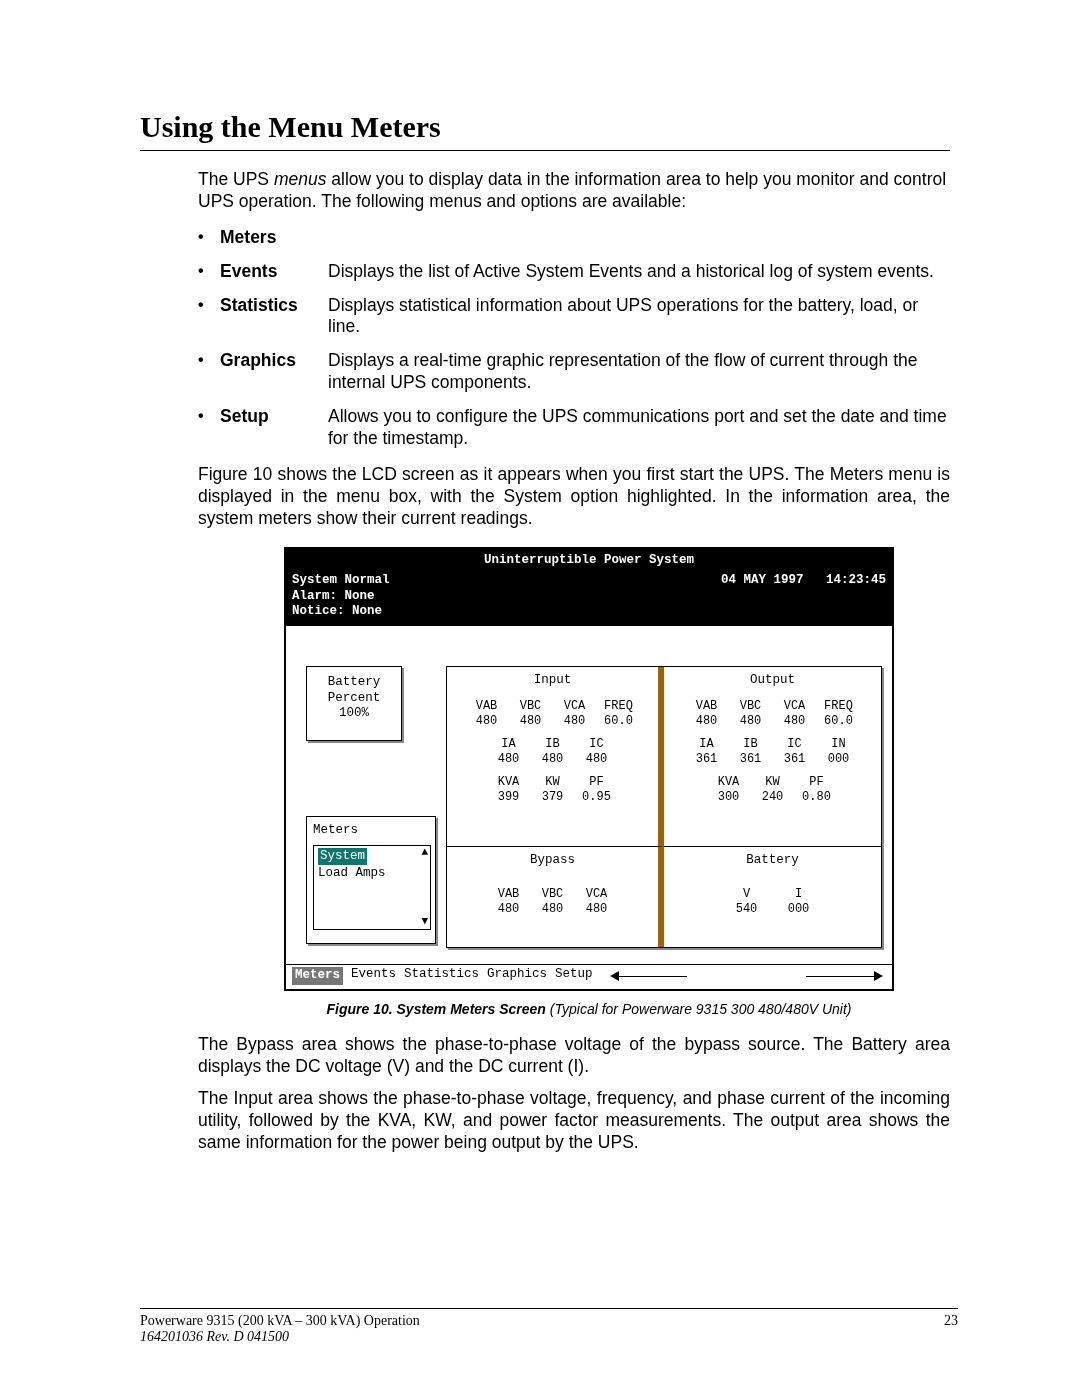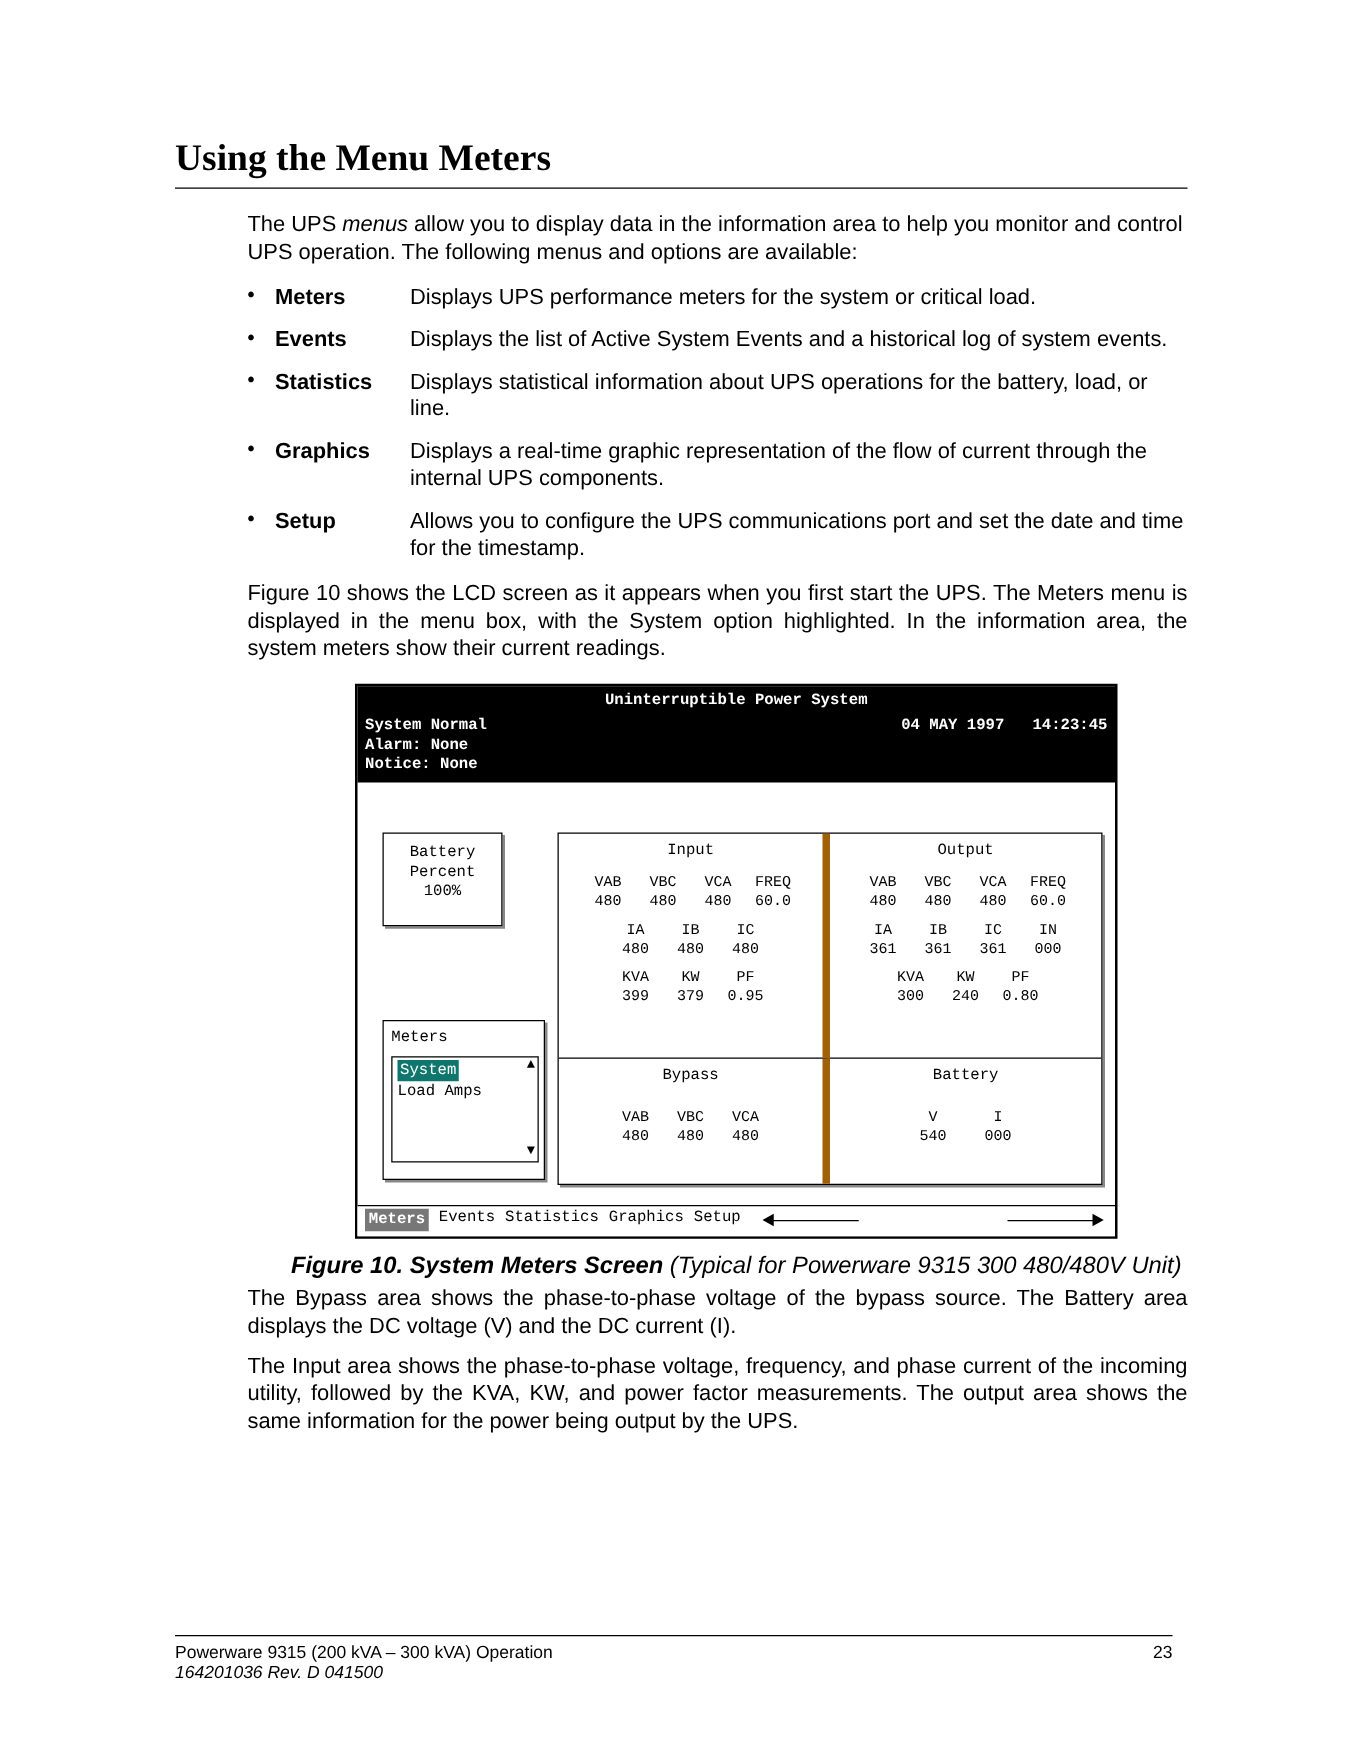--- a/index.html
+++ b/index.html
@@ -190,29 +190,29 @@
   .arrow-head-l, .arrow-head-r {
     position: absolute; top: 2px; width:0;height:0;
     border-top:5px solid transparent;
     border-bottom:5px solid transparent;
   }
   .arrow-head-l { left:3px; border-right:9px solid #000; }
   .arrow-head-r { right:3px; border-left:9px solid #000; }
 
   .figure-caption {
     text-align: center;
-    font-size: 19px;
-    margin: 10px 0 4px 30px;
+    font-size: 14px;
+    margin: 10px 0 16px 30px;
   }
   .figure-caption .b { font-weight: bold; font-style: italic; }
   .figure-caption .i { font-style: italic; }
 
   .page-footer {
     position: absolute;
-    bottom: 52px; left: 140px; right: 142px;
+    bottom: 52px; left: 140px; right: 122px; font-family: Liberation Serif, serif;
   }
   .page-footer .line { border-top: 1px solid #000; margin-bottom: 4px; }
   .page-footer .row {
     display: flex; justify-content: space-between;
     font-size: 14px;
   }
   .page-footer .doc .second { font-style: italic; }
 </style>
 </head>
 <body>
@@ -221,21 +221,20 @@
   <h1 class="section-title">Using the Menu Meters</h1>
   <div class="rule"></div>
 
   <div class="body-text">
     <p><span>The UPS </span><span class="emph">menus</span><span> allow you to display data in the information area to help you monitor and control UPS operation.  The following menus and options are available:</span></p>
 
     <div class="menu-list">
       <div class="menu-item">
         <span class="bullet">•</span>
         <span class="term">Meters</span>
-        <span class="desc">Displays UPS performance meters for the system or critical load.</span>
       </div>
       <div class="menu-item">
         <span class="bullet">•</span>
         <span class="term">Events</span>
         <span class="desc">Displays the list of Active System Events and a historical log of system events.</span>
       </div>
       <div class="menu-item">
         <span class="bullet">•</span>
         <span class="term">Statistics</span>
         <span class="desc">Displays statistical information about UPS operations for the battery, load, or line.</span>

